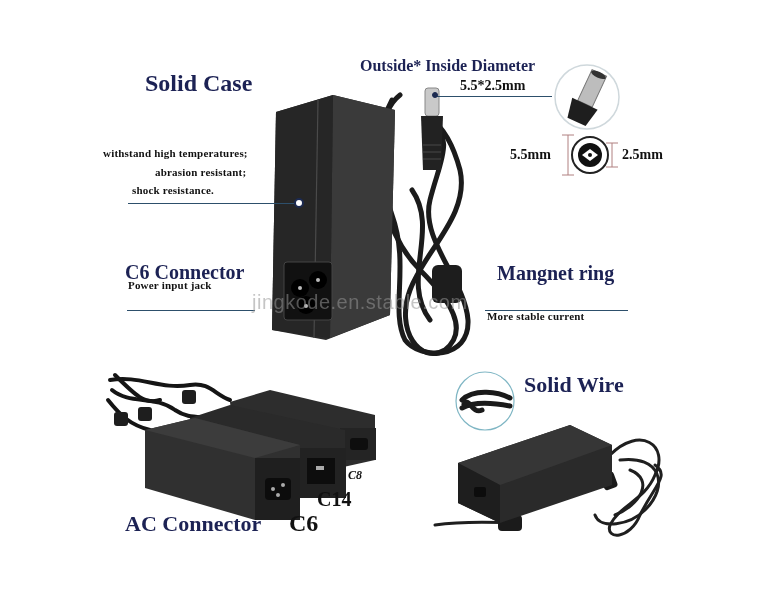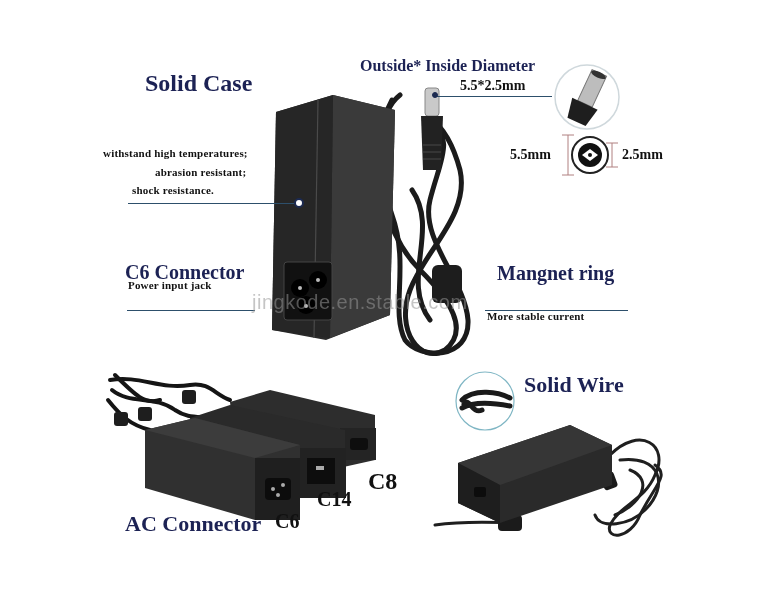--- a/index.html
+++ b/index.html
@@ -118,23 +118,23 @@
   <rect x="216" y="96" width="8" height="4" fill="#aaa"></rect>
 
   <path d="M45 60 L 95 48 L 200 75 L 200 140 L 155 150 L 45 118 Z" fill="#303030"></path>
   <path d="M45 60 L 95 48 L 200 75 L 155 88 Z" fill="#3c3c3c"></path>
   <rect x="155" y="88" width="45" height="62" fill="#1f1f1f"></rect>
   <rect x="165" y="108" width="26" height="22" rx="4" fill="#0c0c0c"></rect>
   <circle cx="173" cy="119" r="2" fill="#aaa"></circle>
     <circle cx="183" cy="115" r="2" fill="#aaa"></circle>
     <circle cx="178" cy="125" r="2" fill="#aaa"></circle>
 </svg>
-<div class="abs black" style="left:275px;top:510px;font-size:20px;">C6</div>
+<div class="abs black" style="left:289px;top:510px;font-size:24px;">C6</div>
 <div class="abs black" style="left:317px;top:488px;font-size:20px;">C14</div>
-<div class="abs black" style="left:368px;top:468px;font-size:24px;">C8</div>
+<div class="abs black" style="left:348px;top:468px;font-size:12px;font-style:italic;">C8</div>
 <div class="abs navy" style="left:125px;top:511px;font-size:22px;">AC Connector</div>
 
 <svg width="62" height="62" style="left:454px;top:370px;">
   <circle cx="31" cy="31" r="29" fill="#fff" stroke="#7fb6c4" stroke-width="1.2"></circle>
   <g fill="none" stroke="#1a1a1a" stroke-width="5" stroke-linecap="round">
     <path d="M8 30 C 20 18, 45 22, 56 28"></path>
     <path d="M8 38 C 22 30, 46 34, 56 36"></path>
     <path d="M10 34 C 15 26, 18 45, 28 40"></path>
   </g>
 </svg>

